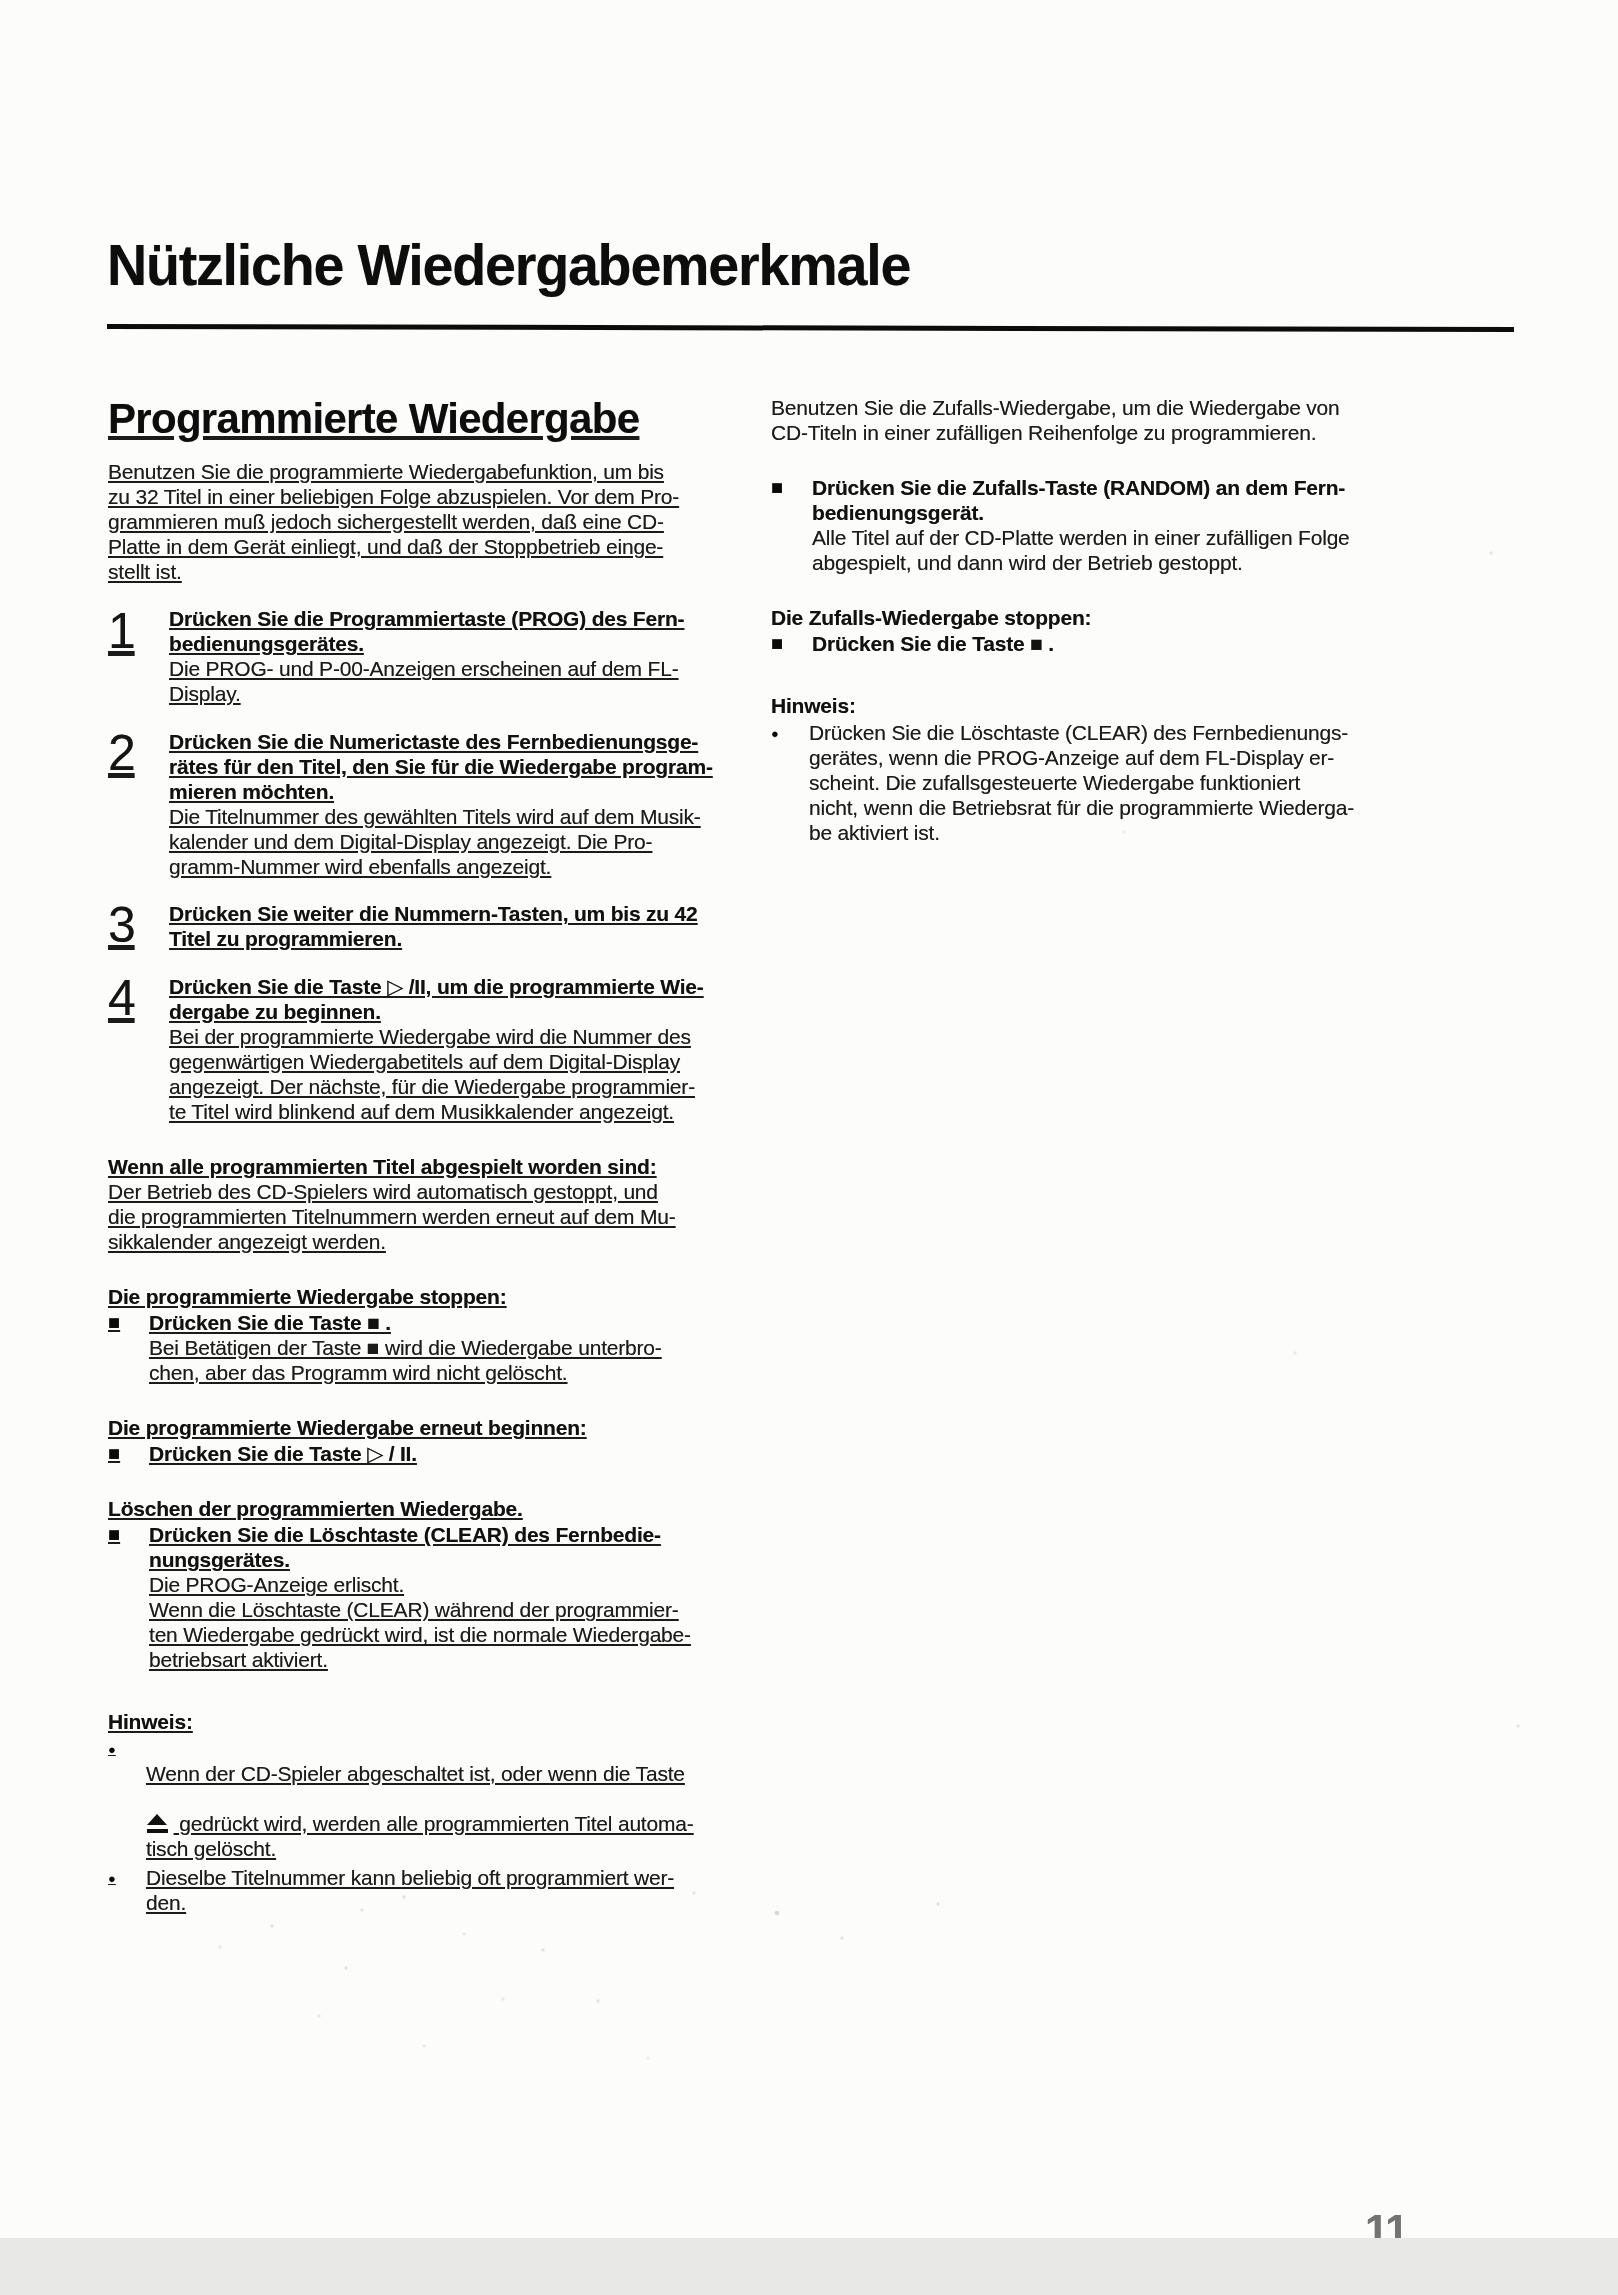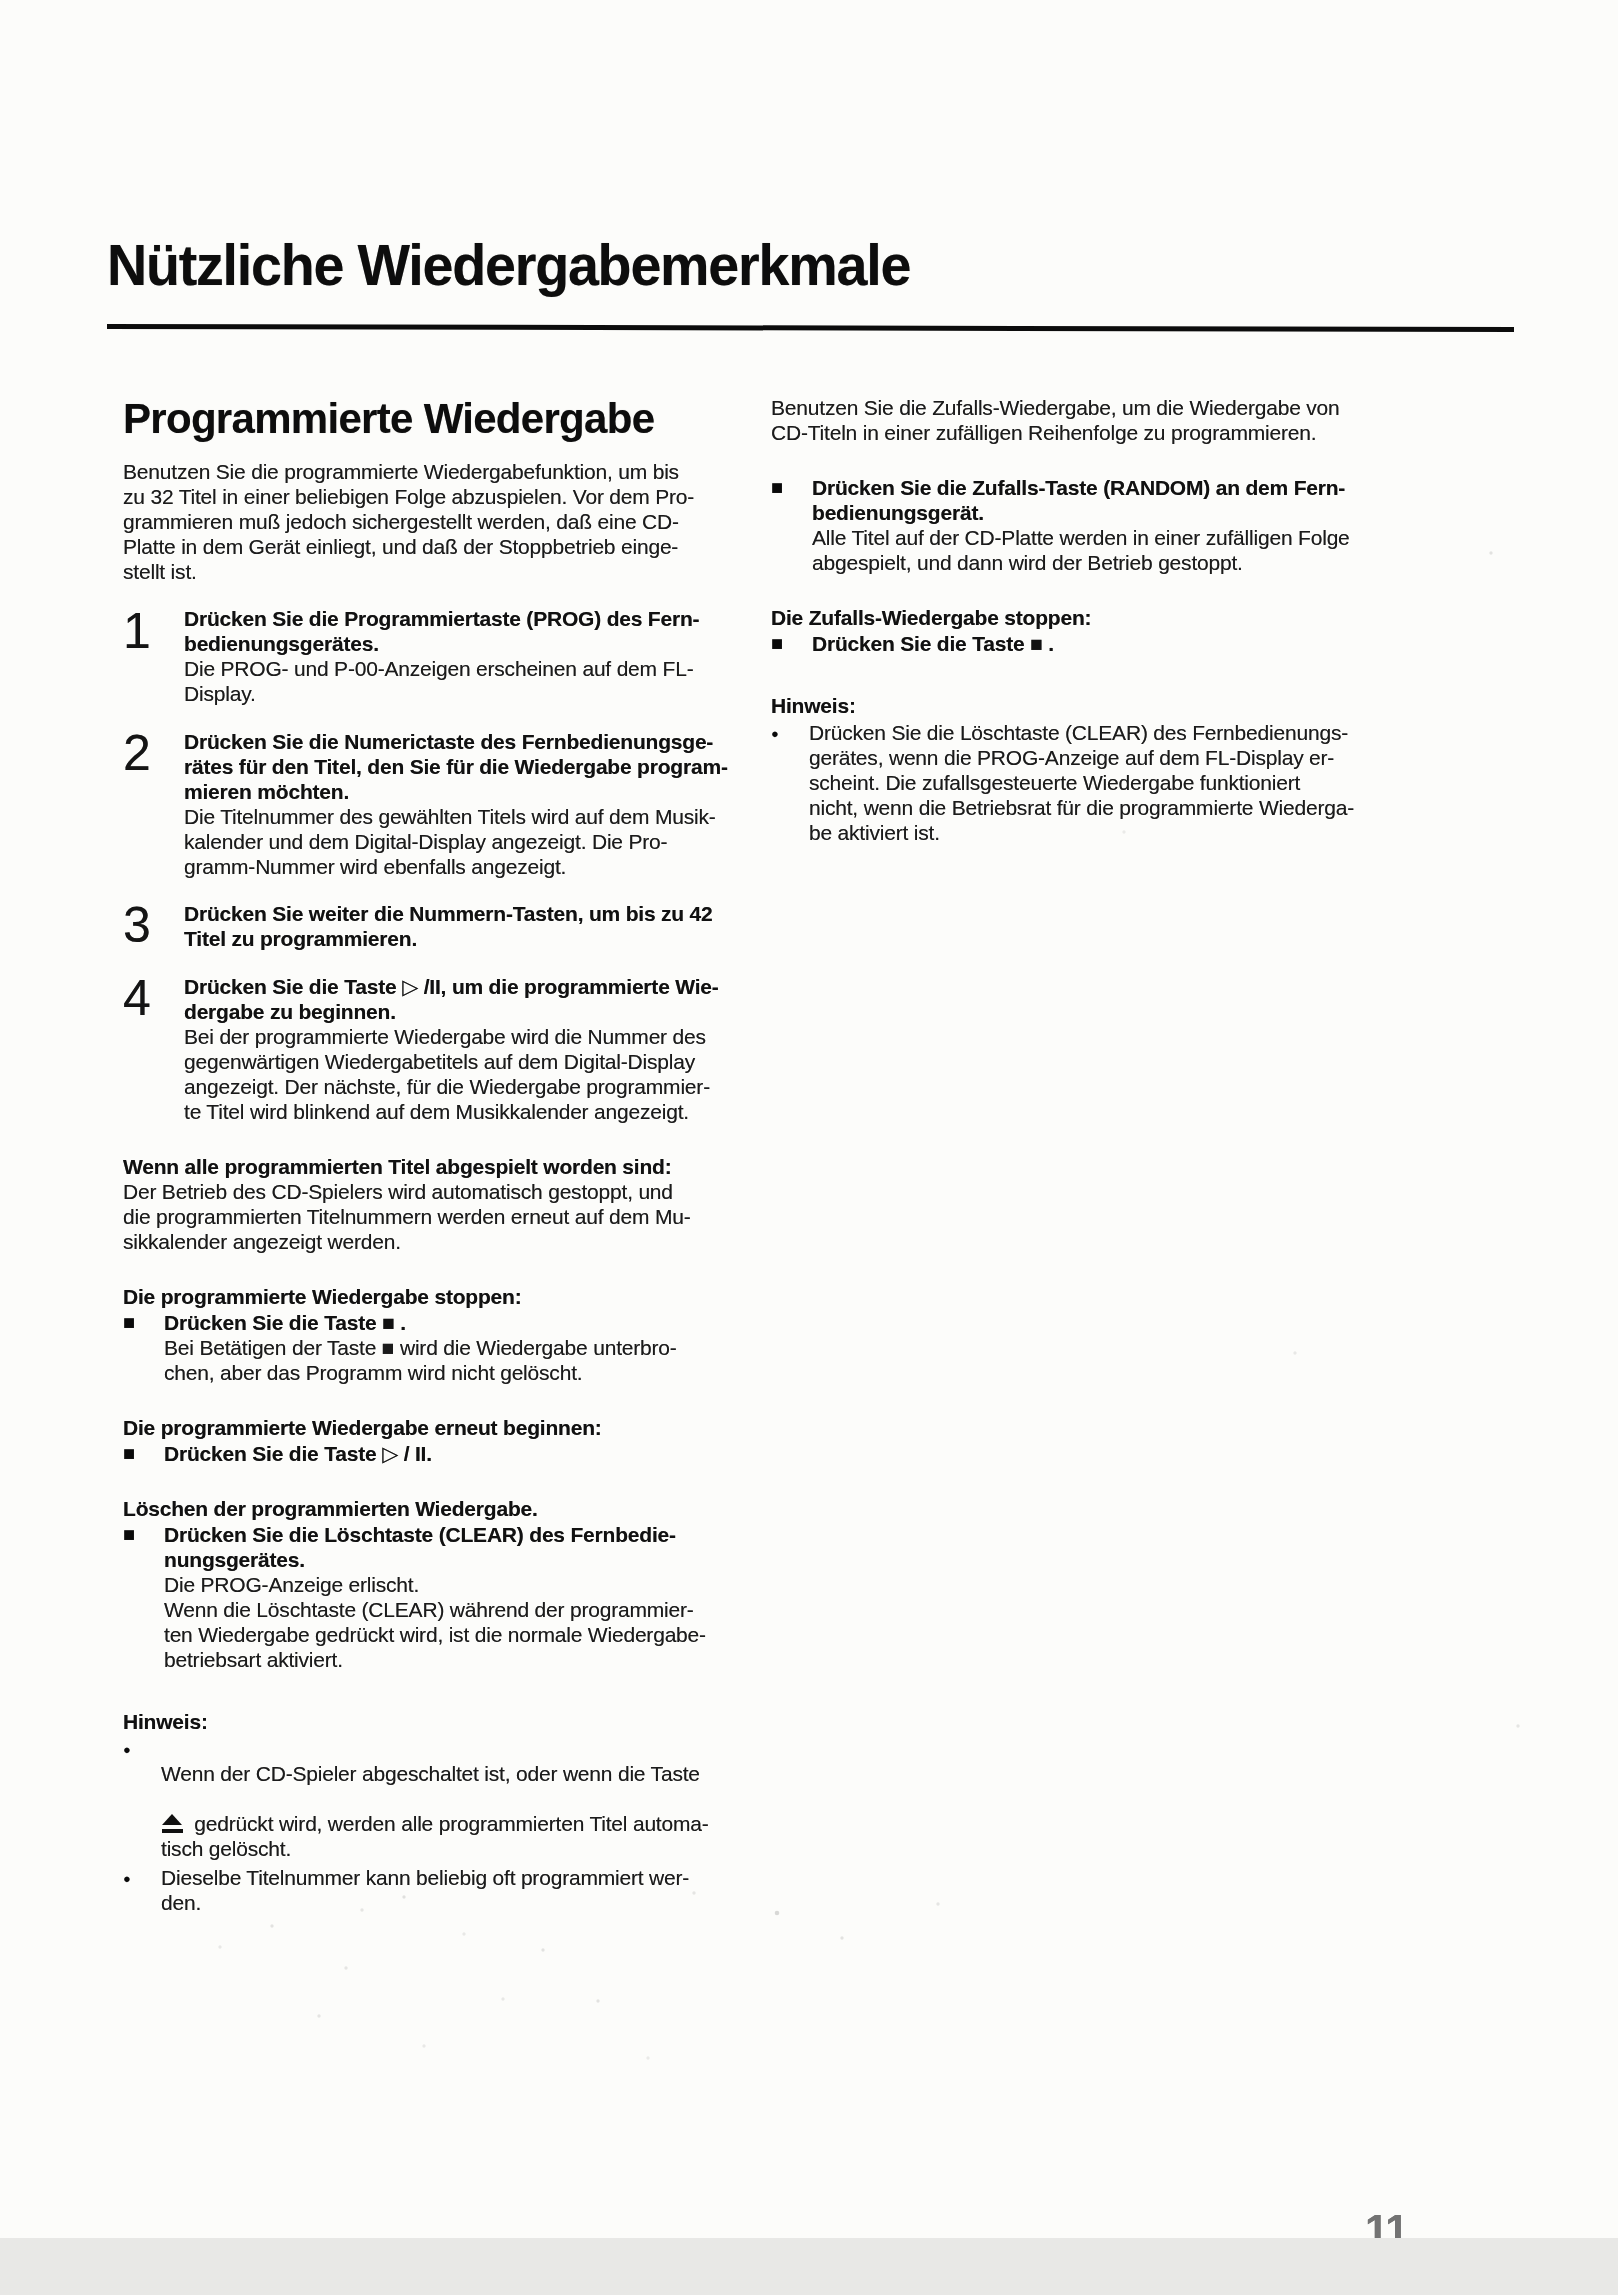--- a/index.html
+++ b/index.html
@@ -18,21 +18,21 @@
   .page-title{
     font-size:58px;font-weight:700;letter-spacing:-1.3px;line-height:1;
     color:#0d0d0d;white-space:nowrap;
     text-shadow:0 0 0.7px rgba(0,0,0,.45);
     transform:scaleX(.96);transform-origin:left center;
   }
   .title-rule{margin-top:30px;height:4.6px;background:#0c0c0c;width:1407px;
     transform:rotate(.12deg);transform-origin:left center;}
   
   .col{position:absolute;top:395px;}
-  .col-left{left:123px;width:627px;}
+  .col-left{left:108px;width:627px;text-decoration:underline;}
   .col-right{left:771px;width:638px;}
   .col-heading{
     font-size:42px;font-weight:700;letter-spacing:-0.7px;line-height:47px;
     color:#0d0d0d;margin:0 0 17px 0;white-space:nowrap;
     text-shadow:0 0 0.7px rgba(0,0,0,.4);
   }
   .t{
     font-size:21px;line-height:25px;letter-spacing:-0.2px;
     white-space:pre-line;
     text-shadow:0 0 0.4px rgba(25,25,25,.55);

